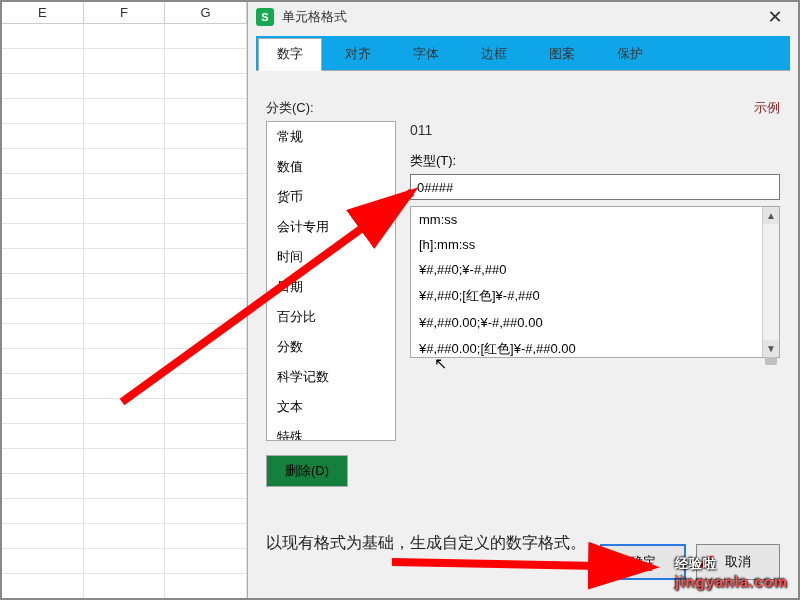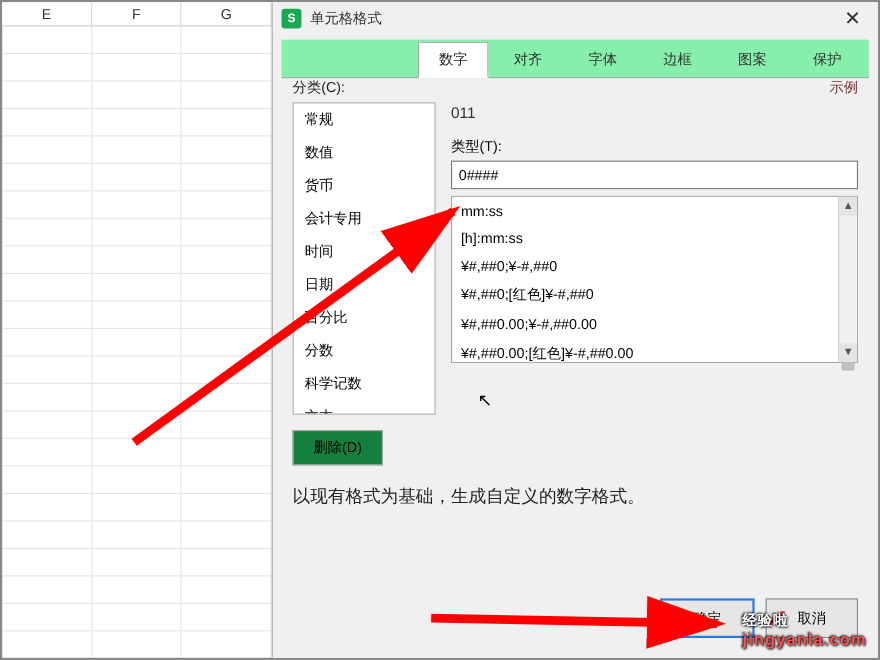--- a/index.html
+++ b/index.html
@@ -8,27 +8,27 @@
 .colhdr { display: flex; height: 22px; }
 .colhdr div { flex: 1; border-right: 1px solid #ccc; border-bottom: 1px solid #ccc; text-align: center; font-size: 13px; color: #333; line-height: 22px; background:#fff;}
 .cells { display: flex; flex-direction: column; }
 .row { display: flex; height: 25px; }
 .row div { flex: 1; border-right: 1px solid #e3e3e3; border-bottom: 1px solid #e3e3e3; }
 .dialog { position: absolute; left: 245px; top: 0; right: 0; bottom: 0; background: #f0f0f0; border-left: 1px solid #aaa; }
 .titlebar { height: 30px; display: flex; align-items: center; padding: 0 8px; background:#f0f0f0;}
 .app-icon { width: 18px; height: 18px; background: #16a951; border-radius: 3px; color: #fff; font-size: 11px; font-weight: bold; text-align: center; line-height: 18px; margin-right: 8px;}
 .title { font-size: 13px; flex: 1; color:#333;}
 .close { width: 30px; text-align: center; font-size: 18px; color: #333; cursor: pointer; }
-.tabs { display: flex; margin: 4px 8px 0; border-bottom: 1px solid #aaa; background:#86efac; padding: 2px 2px 0; justify-content: flex-end;}
+.tabs { display: flex; margin: 4px 8px 0; border-bottom: 1px solid #aaa; background:#0ea5e9; padding: 2px 2px 0;}
 .tab { padding: 6px 18px; font-size: 13px; color: #333; border: 1px solid transparent; cursor: pointer; margin-right: 4px;}
 .tab.active { border: 1px solid #aaa; border-bottom: 1px solid #fff; background: #fff; margin-bottom: -1px; color:#222;}
-.body { padding: 0 18px; display: flex; gap: 14px; }
+.body { padding: 28px 18px; display: flex; gap: 14px; }
 .left-col { width: 130px; }
 .label { font-size: 13px; margin-bottom: 4px; color:#222;}
-.catlist { border: 1px solid #aaa; background: #fff; height: 284px; overflow: hidden;}
+.catlist { border: 1px solid #aaa; background: #fff; height: 320px; overflow: hidden;}
 .catlist div { padding: 6px 10px; font-size: 13px; cursor: pointer; }
 .right-col { flex: 1; }
 .sample-box { margin-bottom: 14px; }
 .sample-lbl { font-size: 13px; color:#7f1d1d; margin-bottom: 5px; text-align: right; }
 .sample-val { font-size: 14px; color:#333; margin-bottom: 4px;}
 .type-lbl { font-size: 13px; margin-bottom: 4px; }
 .type-input { width: 100%; height: 26px; border: 1px solid #777; padding: 0 6px; font-size: 13px; background:#fff;}
 .fmt-list { margin-top: 6px; border: 1px solid #aaa; background: #fff; position: relative; height: 152px;}
 .fmt-list-inner { height: 100%; overflow: hidden;}
 .fmt-item { padding: 5px 8px; font-size: 13px; cursor: pointer; white-space: nowrap;}

